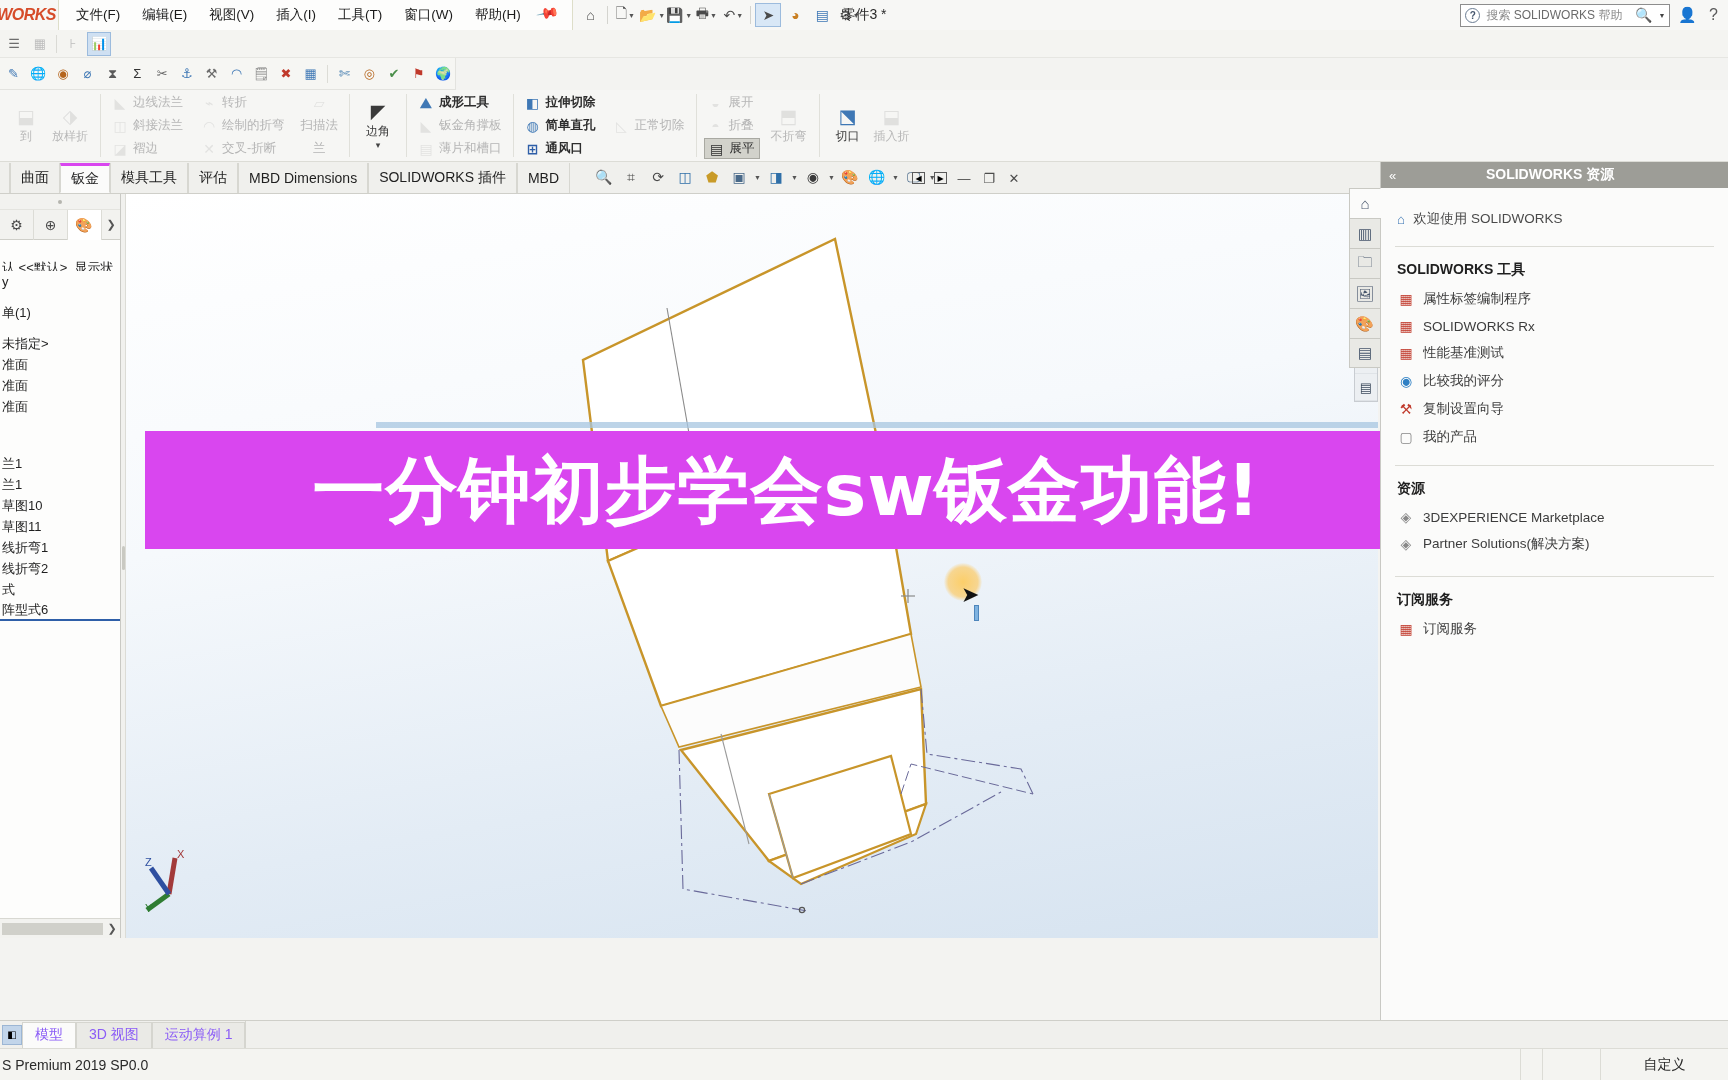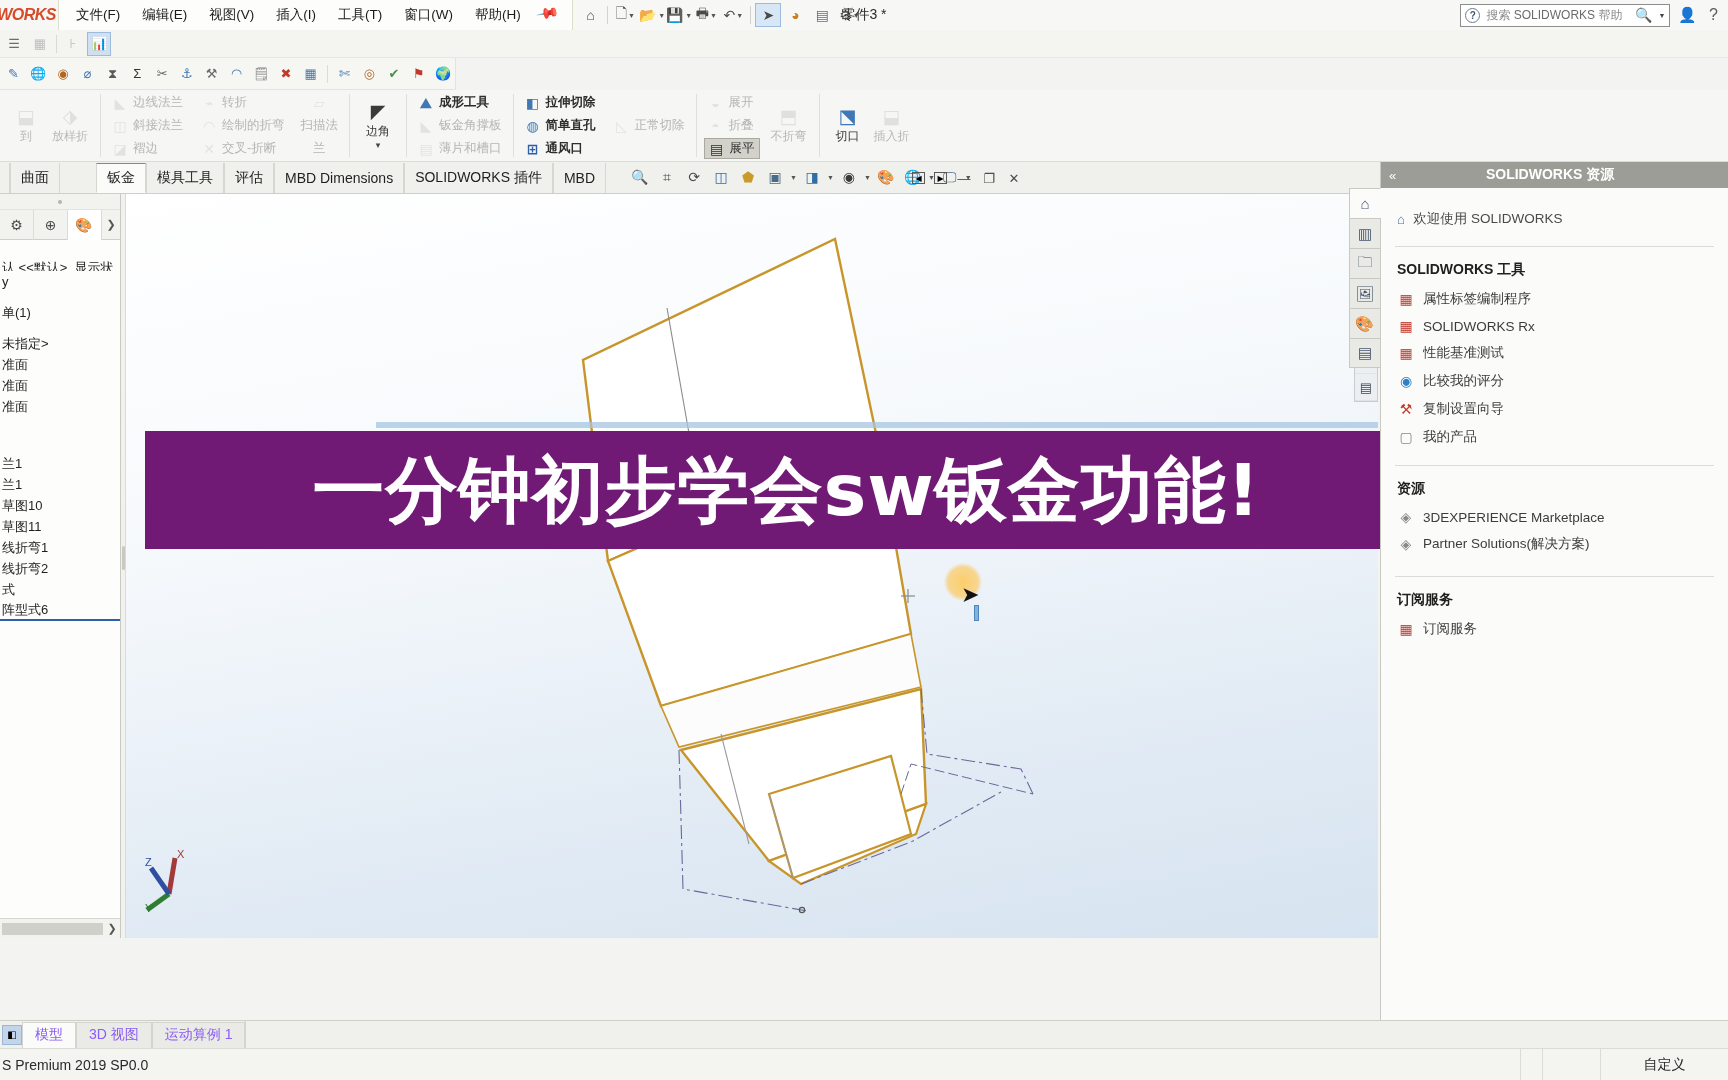--- a/index.html
+++ b/index.html
@@ -132,21 +132,21 @@
     position: absolute; top: 162px; left: 0; width: 1380px; height: 32px;
     background: #f0f0ed; border-bottom: 1px solid #cfcfc9;
     display: flex; align-items: flex-end;
   }
   .tab {
     font-size: 14px; color: #1f1f1f; padding: 5px 10px 6px 10px;
     border-left: 1px solid #d7d7d1; border-right: 1px solid #d7d7d1;
     background: #f0f0ed; height: 30px; display: flex; align-items: center;
     white-space: nowrap;
   }
-  .tab.active { background: #fbfbfa; border-top: 1px solid #d946ef; border-bottom: 1px solid #fbfbfa; margin-left: 36px; }
+  .tab.active { background: #fbfbfa; border-top: 3px solid #d946ef; border-bottom: 1px solid #fbfbfa; }
 
   .view-tools {
     display: flex; align-items: center; gap: 3px; padding-left: 22px; height: 32px;
   }
   .vt { width: 24px; height: 24px; display:flex; align-items:center; justify-content:center; font-size: 14px; }
   .vt-caret { font-size: 7px; color: #555; }
 
   .win-ctrls {
     position: absolute; right: 0; top: 0; height: 32px;
     display: flex; align-items: center; gap: 9px; padding-right: 10px;
@@ -280,21 +280,21 @@
     background: #f4f4f1; border-top: 1px solid #dcdcd6;
     display: flex; align-items: center; font-size: 14px; color: #2a2a2a;
   }
   .sb-text { padding-left: 2px; white-space: nowrap; }
   .sb-spacer { flex: 1; }
   .sb-cell { padding: 0 10px; border-left: 1px solid #dcdcd6; height: 32px; display:flex; align-items:center; }
 
   
   .caption {
     position: absolute; left: 145px; top: 431px; width: 1283px; height: 118px;
-    background: #701a75; display: flex; align-items: center; justify-content: center;
+    background: #d946ef; display: flex; align-items: center; justify-content: center;
   }
   .caption-text {
     color: #fff; font-size: 72px; font-weight: bold; letter-spacing: 1px;
     font-family: "DejaVu Sans", "Liberation Sans", sans-serif;
     white-space: nowrap; line-height: 1;
   }
 </style>
 </head>
 <body>
 

